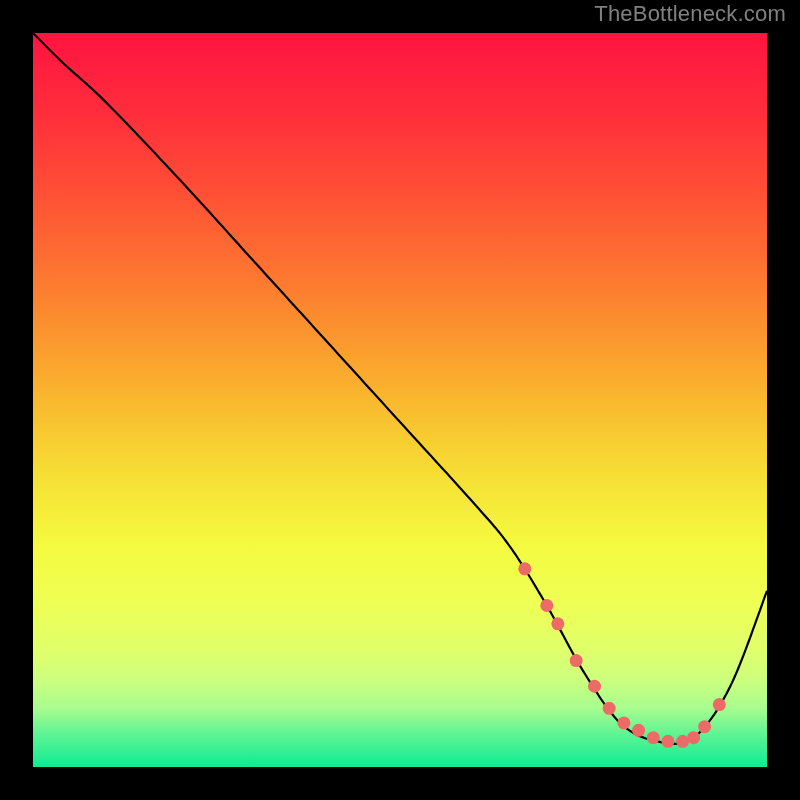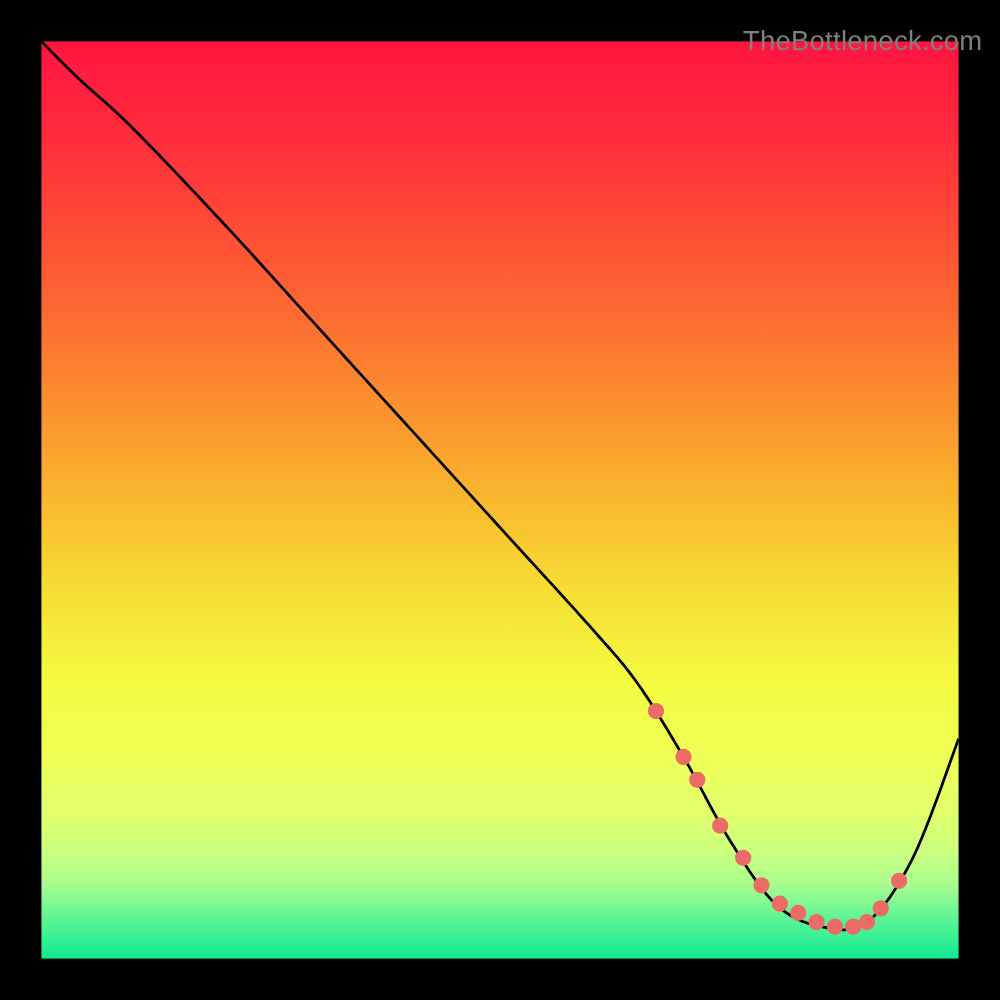--- a/index.html
+++ b/index.html
@@ -5,21 +5,21 @@
   * { margin: 0; padding: 0; box-sizing: border-box; }
   html, body { width: 800px; height: 800px; background: #000; overflow: hidden; }
   .stage {
     position: relative;
     width: 800px;
     height: 800px;
     background: #000;
   }
   .attribution {
     position: absolute;
-    top: 20px;
+    top: 1px;
     right: 14px;
     color: #808080;
     font-family: Arial, Helvetica, sans-serif;
     font-size: 22px;
     letter-spacing: 0.2px;
     z-index: 10;
   }
   .plot {
     position: absolute;
     left: 33px;

